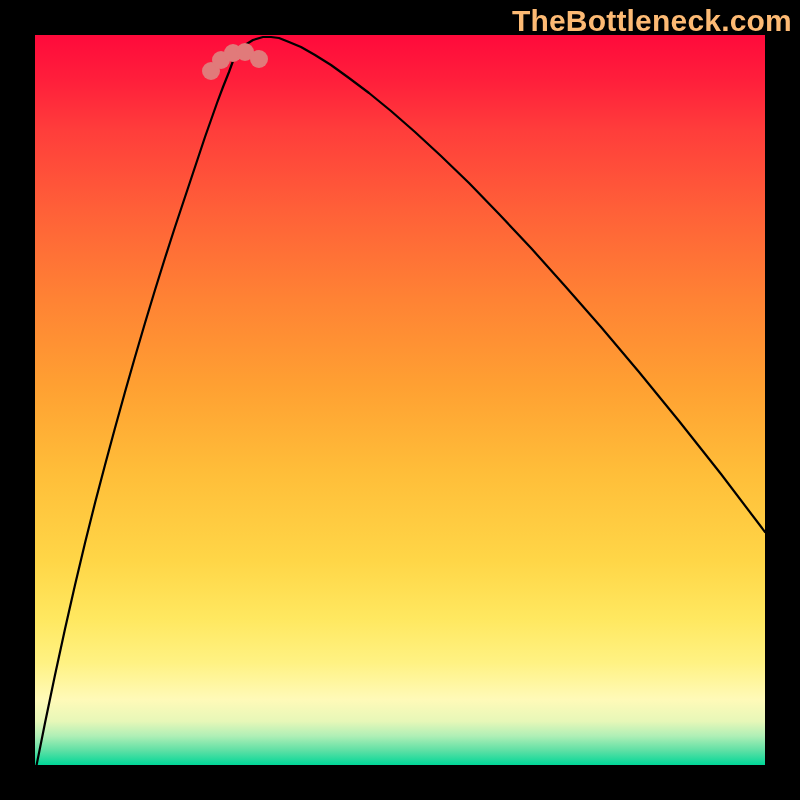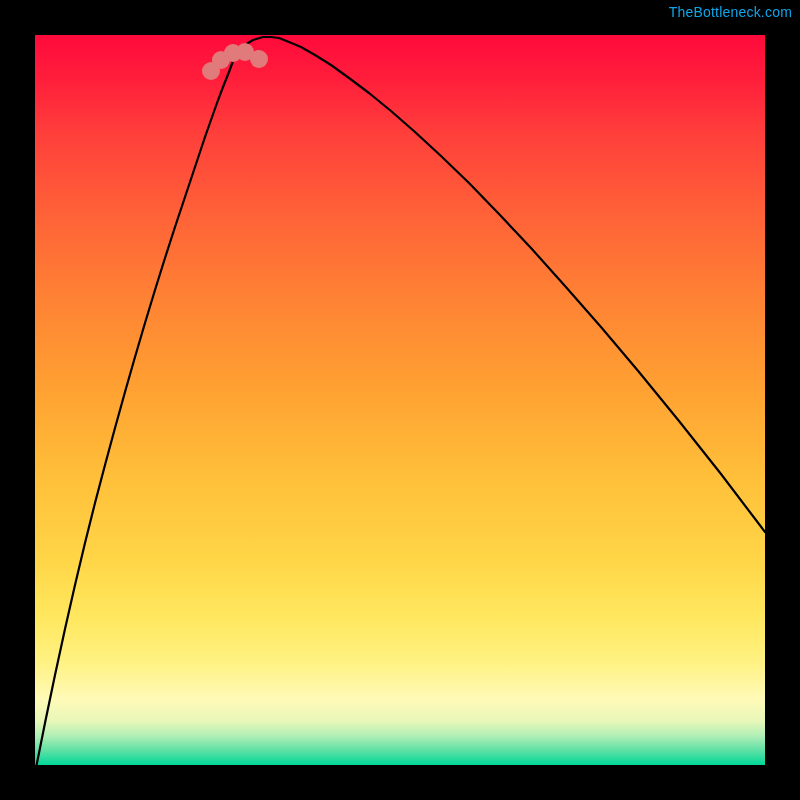--- a/index.html
+++ b/index.html
@@ -50,23 +50,23 @@
   .curve {
     position: absolute;
     left: 0;
     top: 0;
     pointer-events: none;
   }
   .attribution {
     position: absolute;
     top: 4px;
     right: 8px;
-    font-size: 14px;
-    font-weight: 400;
-    color: #0ea5e9;
+    font-size: 30px;
+    font-weight: 700;
+    color: #fdba74;
     letter-spacing: 0.2px;
   }
 </style>
 </head>
 <body>
 
 <div class="frame">
   <div class="attribution">TheBottleneck.com</div>
   <div class="plot">
     <div class="grad"></div>

